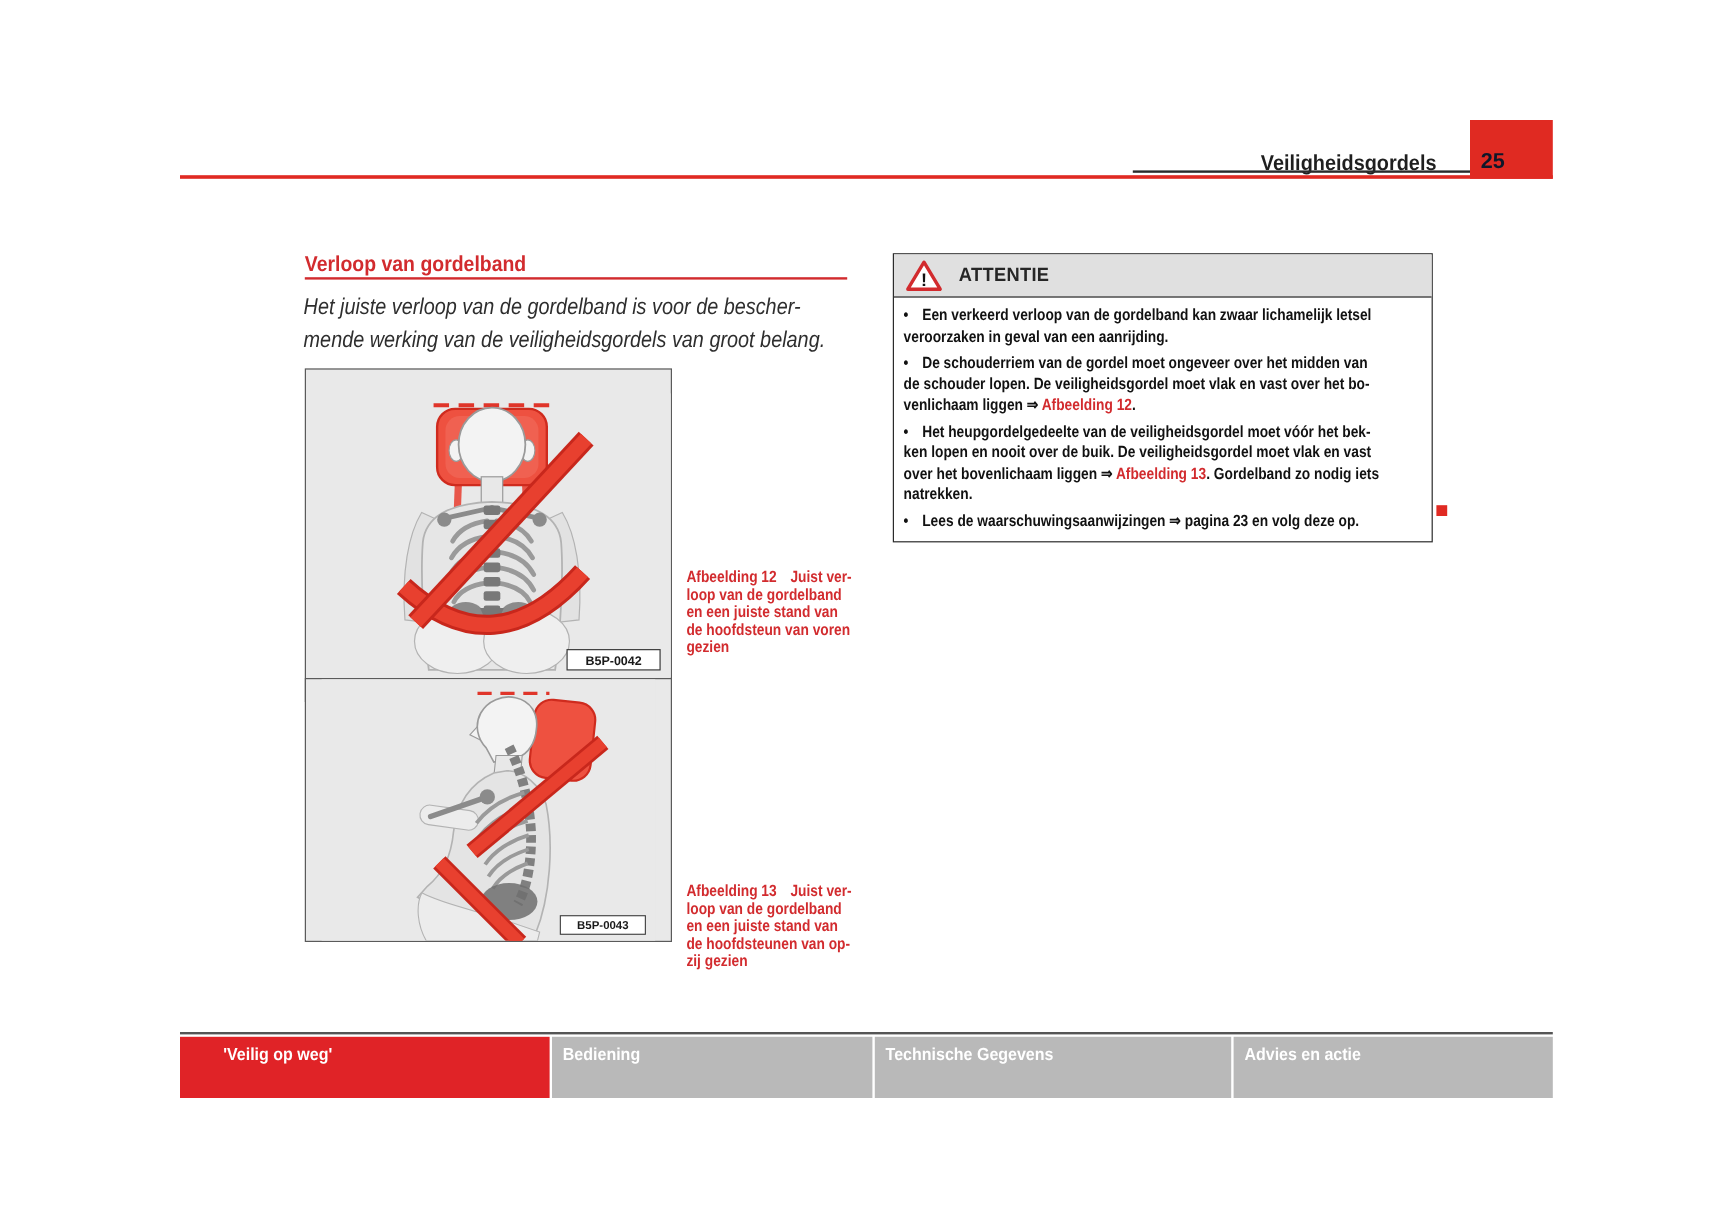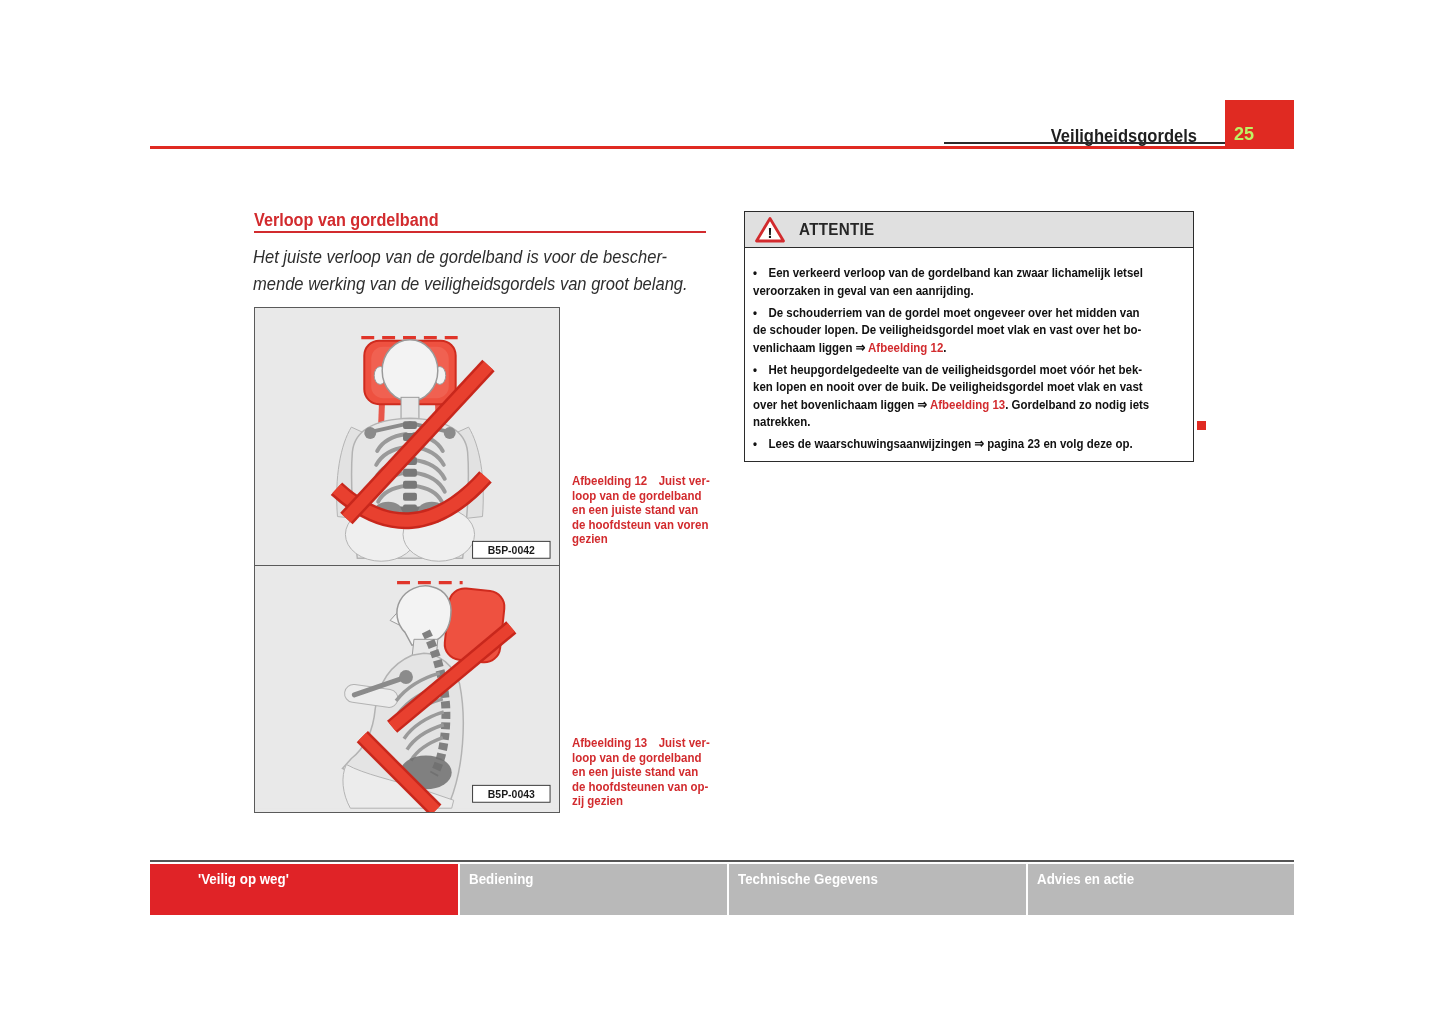--- a/index.html
+++ b/index.html
@@ -5,65 +5,65 @@
   html,body{margin:0;padding:0;background:#ffffff;}
   .page{position:relative;width:1445px;height:1018px;background:#fff;
         font-family:"Liberation Sans", sans-serif;overflow:hidden;color:#1a1a1a;border-radius:20px;}
 
   
   .hdr-title{position:absolute;top:126px;right:248px;font-size:18px;font-weight:bold;
              color:#1f1f1f;transform:scaleX(.92);transform-origin:100% 0;white-space:nowrap;}
   .hdr-dark-rule{position:absolute;left:944px;top:142px;width:281px;height:2px;background:#2b2b2b;}
   .hdr-red-rule{position:absolute;left:150px;top:146px;width:1144px;height:3px;background:#e02a22;}
   .page-num{position:absolute;left:1225px;top:100px;width:69px;height:49px;background:#e02a22;
-            color:#bef264;font-weight:bold;font-size:18px;display:flex;align-items:flex-end;
+            color:#0f172a;font-weight:bold;font-size:18px;display:flex;align-items:flex-end;
             padding:0 0 4px 9px;box-sizing:border-box;}
 
   
   .sec-title{position:absolute;left:254px;top:210px;font-size:18px;font-weight:bold;
              color:#d22b2e;transform:scaleX(.9);transform-origin:0 0;white-space:nowrap;}
   .sec-rule{position:absolute;left:254px;top:231px;width:452px;height:2px;background:#d22b2e;}
   .intro{position:absolute;left:253px;top:243px;width:560px;font-size:19px;font-style:italic;
          color:#2e2e2e;line-height:27px;white-space:pre-line;
          transform:scaleX(.87);transform-origin:0 0;}
 
   .figure{position:absolute;left:254px;width:306px;background:#e9e9e9;
           border:1px solid #5a5a5a;box-sizing:border-box;}
   #fig1{top:307px;height:278px;}
-  #fig2{top:565px;height:248px;}
+  #fig2{top:565px;height:220px;}
   .figure svg{display:block;width:100%;height:100%;}
 
   .caption{position:absolute;left:572px;width:220px;font-size:13.5px;font-weight:bold;
            color:#d22b2e;line-height:14.6px;white-space:pre-line;
            transform:scaleX(.85);transform-origin:0 0;}
   #cap1{top:474px;}
   #cap2{top:736px;}
 
   
   .attention{position:absolute;left:744px;top:211px;width:450px;border:1px solid #2b2b2b;
              background:#fff;box-sizing:border-box;}
   .att-header{height:36px;background:#e0e0e0;border-bottom:1px solid #2b2b2b;
               display:flex;align-items:center;padding-left:9px;box-sizing:border-box;}
   .att-title{font-size:16px;font-weight:bold;color:#262626;margin-left:13px;
              transform:scaleX(.95);transform-origin:0 0;letter-spacing:.3px;}
-  .att-body{padding:16px 8px 8px 8px;}
+  .att-body{padding:6px 8px 8px 8px;}
   .bullet{font-size:13.5px;font-weight:bold;color:#111;line-height:17.5px;
           white-space:pre-line;width:508px;transform:scaleX(.85);transform-origin:0 0;
           margin:0 0 4.5px 0;}
   .bullet:last-child{margin-bottom:0;}
   .red-link{color:#d22b2e;}
   .end-marker{position:absolute;left:1197px;top:421px;width:9px;height:9px;background:#e02a22;}
 
   
   .footer-rule{position:absolute;left:150px;top:860px;width:1144px;height:2px;background:#555;}
   .footer{position:absolute;left:150px;top:864px;width:1144px;height:51px;display:flex;gap:2px;}
   .tab{background:#b9b9b9;color:#fff;font-weight:bold;font-size:14.5px;
        padding:7px 0 0 9px;box-sizing:border-box;cursor:default;}
   .tab span{display:inline-block;transform:scaleX(.92);transform-origin:0 0;white-space:nowrap;}
-  .tab.active{background:#e02327;padding-left:48px;}
+  .tab.active{background:#e02327;padding-left:36px;}
   .t1{width:308px;} .t2{width:267px;text-decoration:underline;} .t3{width:266px;} .t4{width:297px;}
 </style>
 </head>
 <body>
 
 <div class="page">
 
   <div class="hdr-title">Veiligheidsgordels</div>
   <div class="hdr-dark-rule"></div>
   <div class="hdr-red-rule"></div>

